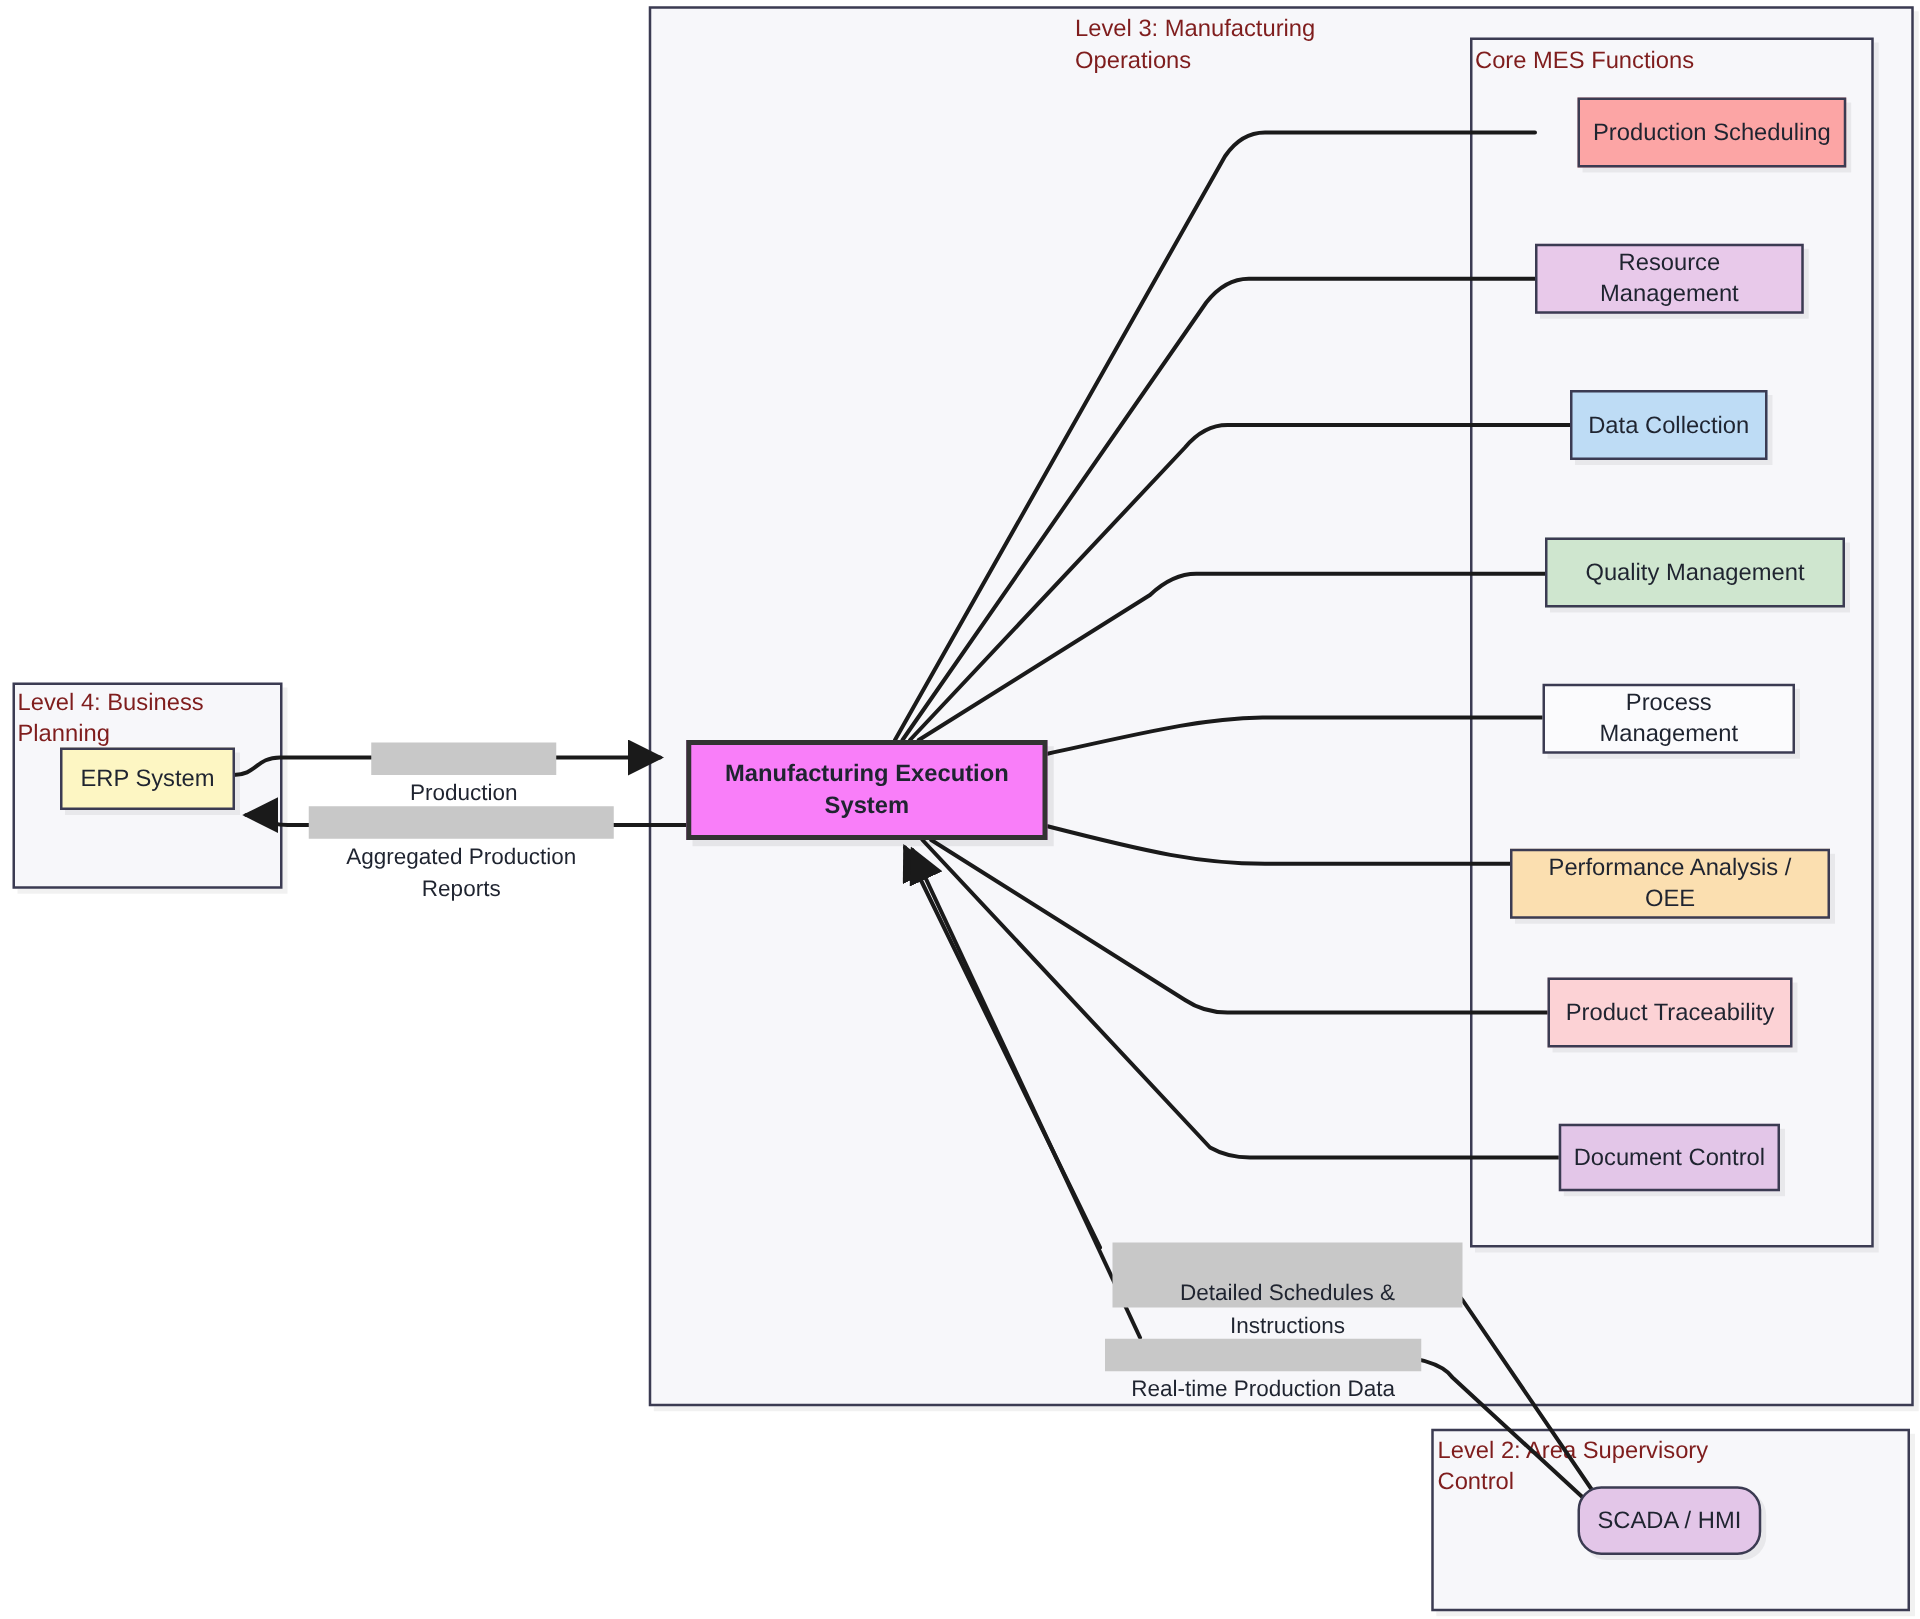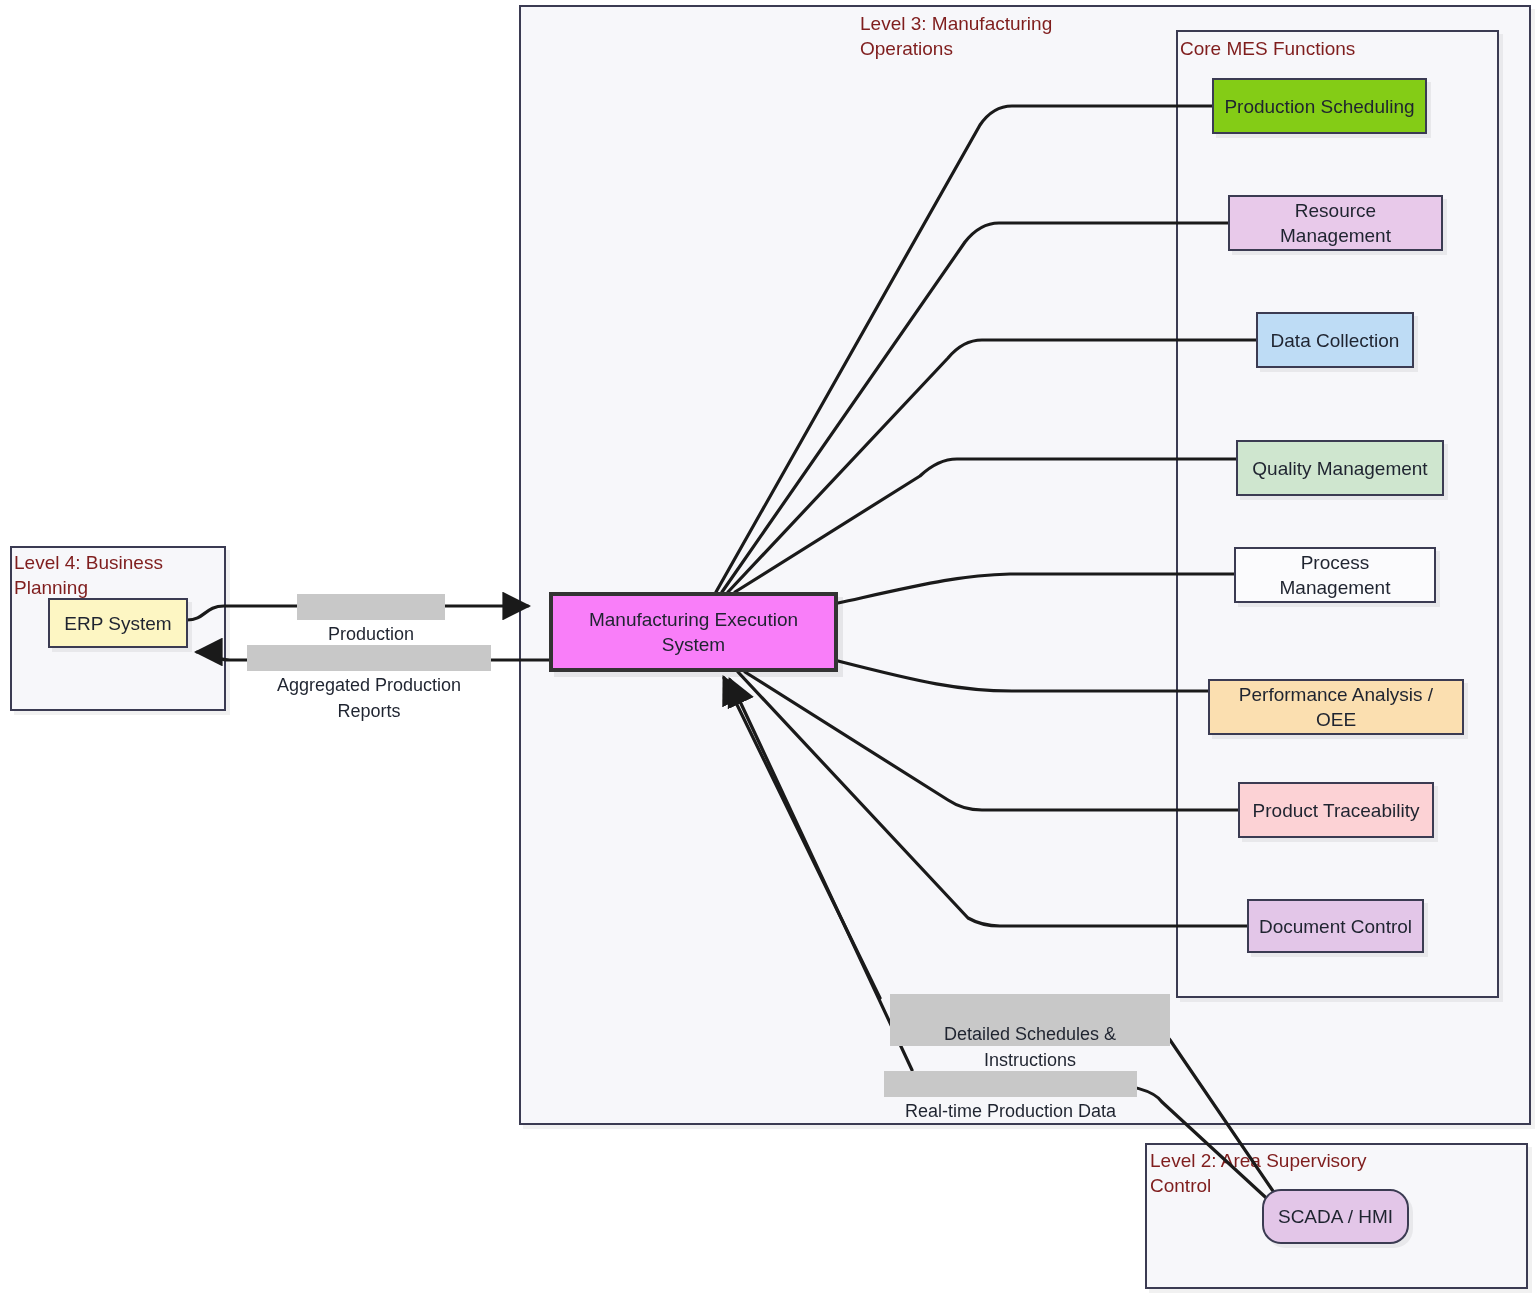--- a/index.html
+++ b/index.html
@@ -72,41 +72,41 @@
       <path d="M1096,1083 Q1150,1085 1162,1102 L1288,1218"></path>
       <path d="M912,1070 L730,680" marker-end="url(#arrow)"></path>
     </g>
   </svg>
 
   <div class="node" style="left:48px;top:598px;width:140px;height:50px;background:#fdf6c3;">
     <span>ERP System</span>
   </div>
 
   <div class="node mes" style="left:549px;top:592px;width:289px;height:80px;background:#f97ef9;">
-    <span style="white-space:pre-line;">Manufacturing Execution
+    <span style="white-space:pre-line;font-weight:bold;">Manufacturing Execution
 System</span>
   </div>
 
   <div class="node" style="left:1262px;top:1189px;width:147px;height:55px;background:#e3c6e8;border-radius:19px;">
     <span>SCADA / HMI</span>
   </div>
 
-  <div class="node" style="left:1212px;top:78px;width:215px;height:56px;background:#84cc16;">
+  <div class="node" style="left:1262px;top:78px;width:215px;height:56px;background:#fca5a5;">
     <span>Production Scheduling</span>
   </div>
 
   <div class="node" style="left:1228px;top:195px;width:215px;height:56px;background:#e8c9ea;">
     <span>Resource Management</span>
   </div>
 
   <div class="node" style="left:1256px;top:312px;width:158px;height:56px;background:#bedcf5;">
     <span>Data Collection</span>
   </div>
 
-  <div class="node" style="left:1236px;top:440px;width:208px;height:56px;background:#cfe6cf;">
+  <div class="node" style="left:1236px;top:430px;width:240px;height:56px;background:#cfe6cf;">
     <span>Quality Management</span>
   </div>
 
   <div class="node" style="left:1234px;top:547px;width:202px;height:56px;background:#fbfbfd;">
     <span>Process Management</span>
   </div>
 
   <div class="node" style="left:1208px;top:664px;width:256px;height:56px;background:#fbdfb0;margin-top:15px;">
     <span>Performance Analysis / OEE</span>
   </div>

